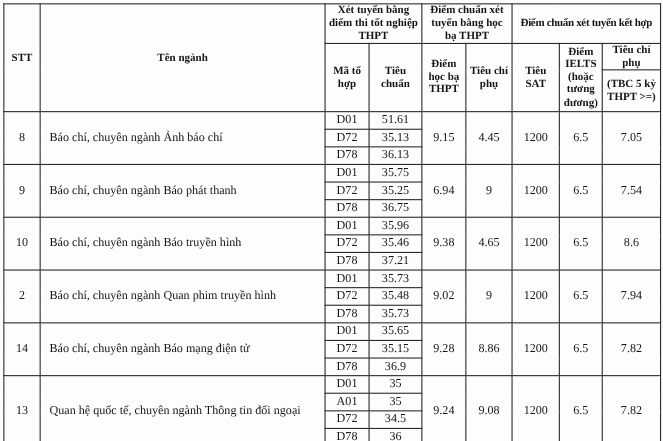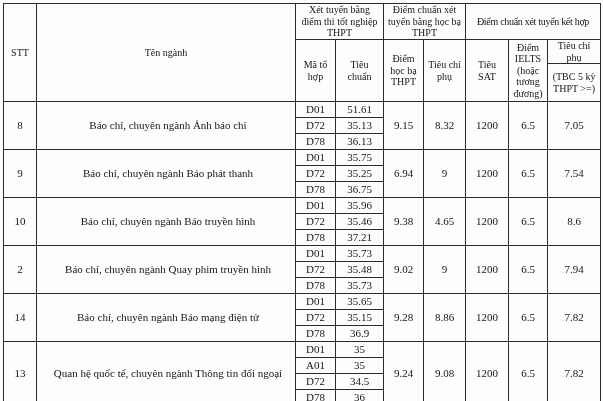--- a/index.html
+++ b/index.html
@@ -25,39 +25,39 @@
     table-layout: fixed;
   }
   .score-table th, .score-table td {
     border: 1px solid #2b2b2b;
     padding: 0 2px;
     text-align: center;
     vertical-align: middle;
     overflow: hidden;
   }
   .score-table thead th {
-    font-weight: normal;
+    font-weight: bold;
     font-size: 10px;
     line-height: 1.15;
   }
   .score-table tbody td {
     font-size: 11px;
     height: 15px;
     line-height: 1.05;
   }
   tr.hdr-1 { height: 36px; }
   tr.hdr-2 { height: 22px; }
   tr.hdr-3 { height: 38px; }
   th.group-kethop {
     white-space: nowrap;
     letter-spacing: -0.3px;
   }
   th.col-stt { font-size: 10.5px; }
   td.c-name {
-    text-align: center;
+    text-align: left;
     padding-left: 8px;
     padding-right: 4px;
     font-size: 11px;
   }
   .score-table tbody tr:last-child td { border-bottom: 2px solid #222; }
 </style>
 </head>
 <body>
 
 <div class="page">
@@ -94,21 +94,21 @@
         <th>(TBC 5 kỳ THPT &gt;=)</th>
       </tr>
     </thead>
     <tbody>
         <tr>
           <td rowspan="3" class="c-stt">8</td>
           <td rowspan="3" class="c-name">Báo chí, chuyên ngành Ảnh báo chí</td>
           <td>D01</td>
           <td>51.61</td>
           <td rowspan="3">9.15</td>
-          <td rowspan="3">8.32</td>
+          <td rowspan="3">4.45</td>
           <td rowspan="3">1200</td>
           <td rowspan="3">6.5</td>
           <td rowspan="3">7.05</td>
         </tr>
         <tr>
           <td>D72</td>
           <td>35.13</td>
         </tr>
         <tr>
           <td>D78</td>
@@ -147,21 +147,21 @@
         <tr>
           <td>D72</td>
           <td>35.46</td>
         </tr>
         <tr>
           <td>D78</td>
           <td>37.21</td>
         </tr>
         <tr>
           <td rowspan="3" class="c-stt">2</td>
-          <td rowspan="3" class="c-name">Báo chí, chuyên ngành Quay phim truyền hình</td>
+          <td rowspan="3" class="c-name">Báo chí, chuyên ngành Quan phim truyền hình</td>
           <td>D01</td>
           <td>35.73</td>
           <td rowspan="3">9.02</td>
           <td rowspan="3">9</td>
           <td rowspan="3">1200</td>
           <td rowspan="3">6.5</td>
           <td rowspan="3">7.94</td>
         </tr>
         <tr>
           <td>D72</td>

